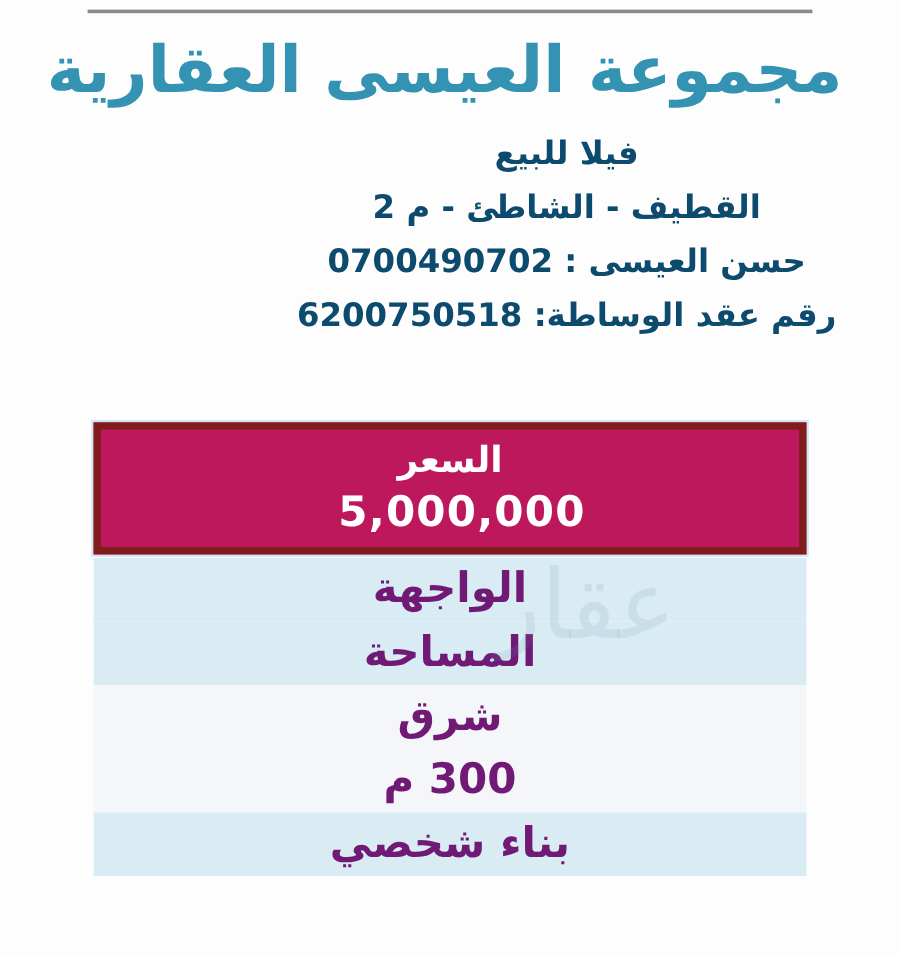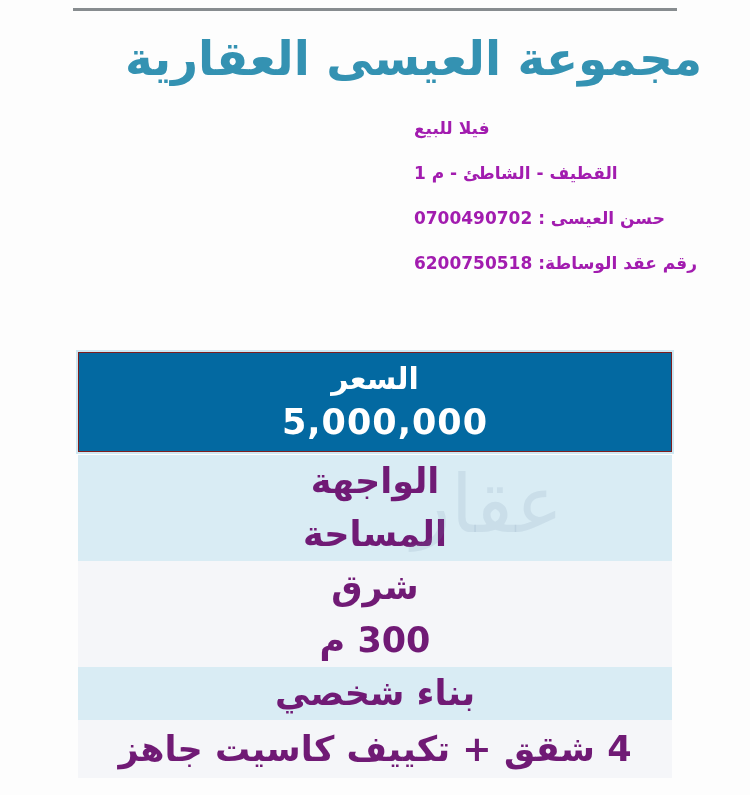--- a/index.html
+++ b/index.html
@@ -22,54 +22,54 @@
     height: 3px;
     background: #878c8f;
   }
   .title {
     position: absolute;
     top: 28px;
     right: 48px;
     margin: 0;
     direction: rtl;
     text-align: right;
-    font-size: 47px;
+    font-size: 54px;
     line-height: 62px;
     font-weight: 700;
     color: #3492b2;
   }
   .info {
     position: absolute;
     top: 106px;
     right: 53px;
     direction: rtl;
-    text-align: left;
-    color: #a21caf;
+    text-align: center;
+    color: #0c4a6e;
     font-weight: 700;
-    font-size: 17px;
+    font-size: 27px;
   }
   .info-line {
     height: 45px;
     line-height: 45px;
     white-space: nowrap;
   }
   .details-table {
     position: absolute;
     top: 352px;
     left: 78px;
     width: 594px;
     direction: rtl;
     text-align: center;
     font-weight: 700;
     z-index: 1;
   }
   .price-block {
-    background: #0369a1;
+    background: #be185d;
     color: #ffffff;
-    border: 1px solid #7f1d1d;
+    border: 6px solid #7f1d1d;
     box-shadow: 0 0 0 2px #cfe8f2;
     padding: 4px 0 8px 0;
     margin-bottom: 3px;
   }
   .price-label {
     font-size: 30px;
     line-height: 44px;
   }
   .price-value {
     font-size: 35px;
@@ -105,34 +105,33 @@
 <body>
 
 <div class="page">
 
   <div class="top-divider"></div>
 
   <h1 class="title">مجموعة العيسى العقارية</h1>
 
   <div class="info">
     <div class="info-line">فيلا للبيع</div>
-    <div class="info-line">القطيف - الشاطئ - م 1</div>
+    <div class="info-line">القطيف - الشاطئ - م 2</div>
     <div class="info-line">حسن العيسى : 0700490702</div>
     <div class="info-line">رقم عقد الوساطة: 6200750518</div>
   </div>
 
   <div class="details-table">
     <div class="price-block">
       <div class="price-label">السعر</div>
       <div class="price-value">5,000,000</div>
     </div>
 
     <div class="row blue">الواجهة</div>
     <div class="row blue">المساحة</div>
     <div class="row white">شرق</div>
     <div class="row white">300 م</div>
     <div class="row blue">بناء شخصي</div>
-    <div class="row white last">4 شقق + تكييف كاسيت جاهز</div>
   </div>
 
   <div class="watermark">عقار</div>
 
 </div>
 
 </body></html>

